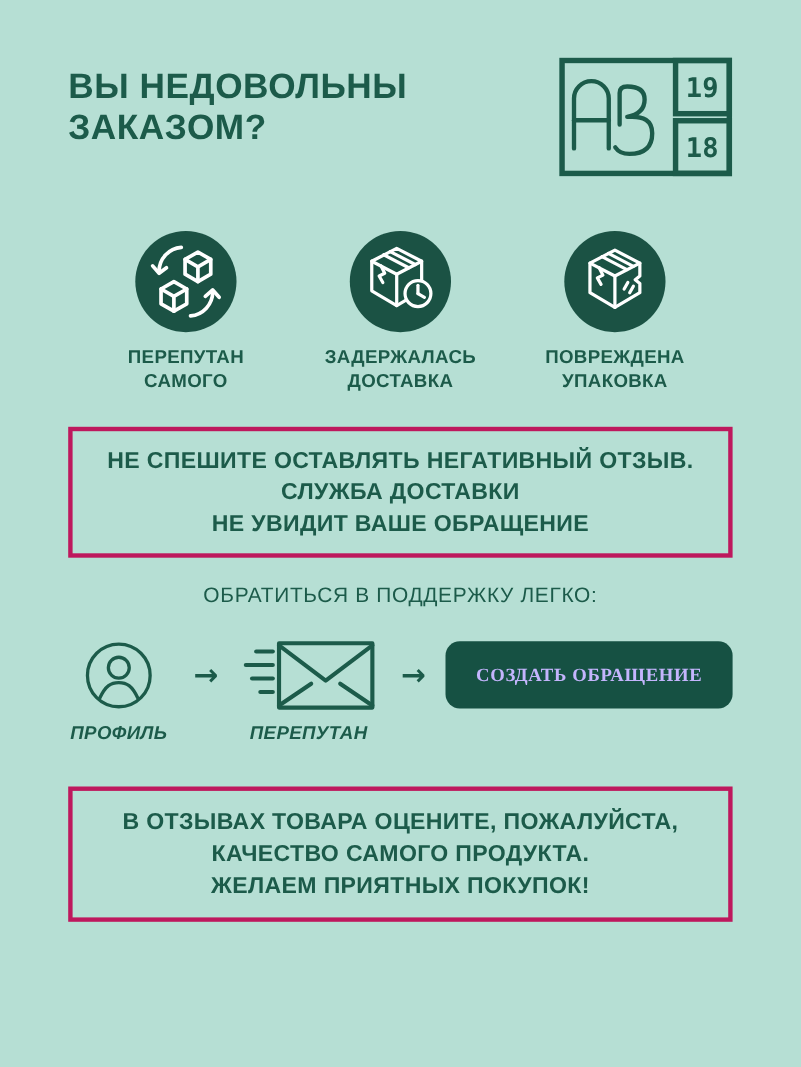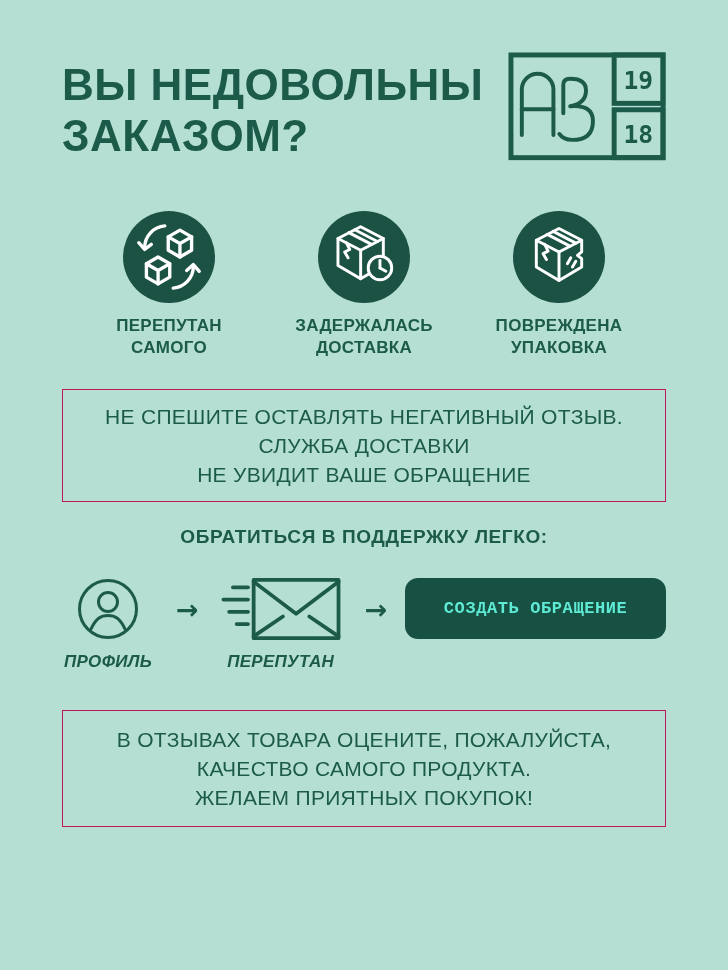--- a/index.html
+++ b/index.html
@@ -10,73 +10,73 @@
     font-family:"Liberation Sans", sans-serif;
     color:#1c5b4a;
     overflow:hidden;
     box-sizing:border-box;
     padding:52px 62px 0 62px;
   }
   .pre{white-space:pre-line;}
   
   .header{display:flex;justify-content:space-between;align-items:flex-start;}
   .title{
-    font-size:44px;font-weight:700;line-height:1.15;
+    font-size:32px;font-weight:700;line-height:1.15;
     letter-spacing:0.5px;color:#1c5b4a;margin-top:8px;
   }
   .logo{width:158px;height:108px;flex:none;}
   
   .issues{display:flex;justify-content:space-between;margin-top:50px;padding:0 14px;}
   .issue{width:186px;display:flex;flex-direction:column;align-items:center;}
   .issue-circle{
     width:92px;height:92px;border-radius:50%;
     background:#1b5244;display:flex;align-items:center;justify-content:center;
   }
   .issue-circle svg{width:84px;height:84px;}
   .issue-label{
     margin-top:12px;text-align:center;
     font-size:17px;font-weight:700;line-height:22px;letter-spacing:0.3px;
   }
   
   .gbox{
-    border:1px solid #be185d;
+    border:4px solid #be185d;
     text-align:center;
-    font-size:21px;font-weight:400;line-height:29px;letter-spacing:0.3px;
+    font-size:21px;font-weight:700;line-height:29px;letter-spacing:0.3px;
   }
   .warning-box{margin-top:30px;padding:12px 8px;}
   .footer-box{margin-top:38px;padding:14px 24px;}
   
   .recommendation{
     margin-top:30px;text-align:center;
     font-size:19px;line-height:26px;font-weight:400;color:#3d4442;
   }
   .support-heading{
     margin-top:24px;text-align:center;
-    font-size:19px;font-weight:700;letter-spacing:0.6px;color:#1c5b4a;
+    font-size:19px;font-weight:400;letter-spacing:0.6px;color:#1c5b4a;
   }
   
   .flow{display:flex;align-items:flex-start;margin-top:28px;}
   .flow-step{display:flex;flex-direction:column;align-items:center;}
   .flow-step .icon-area{height:66px;display:flex;align-items:center;justify-content:center;}
   .flow-label{margin-top:10px;font-size:17px;font-weight:700;letter-spacing:0.3px;font-style:italic;}
   .flow-arrow{
     font-family:"DejaVu Sans", sans-serif;
     font-size:27px;font-weight:700;color:#1c5b4a;
     margin-top:18px;
   }
   .step-profile{width:92px;}
   .arrow1{margin-left:22px;margin-right:16px;}
   .step-request{width:132px;}
   .arrow2{margin-left:18px;margin-right:16px;}
   .create-button{
     margin-top:2px;margin-left:2px;
     height:61px;flex:1;
-    background:#165143;color:#5eead4;
+    background:#165143;color:#c4b5fd;
     border:none;border-radius:13px;
-    font-family:Liberation Mono, monospace;
+    font-family:Liberation Serif, serif;
     font-size:17px;font-weight:700;letter-spacing:0.6px;
     display:flex;align-items:center;justify-content:center;
     cursor:pointer;
   }
   svg .stroke-g{stroke:#1c5b4a;fill:none;}
   svg .stroke-w{stroke:#ffffff;fill:none;}
 </style>
 </head>
 <body>
 

